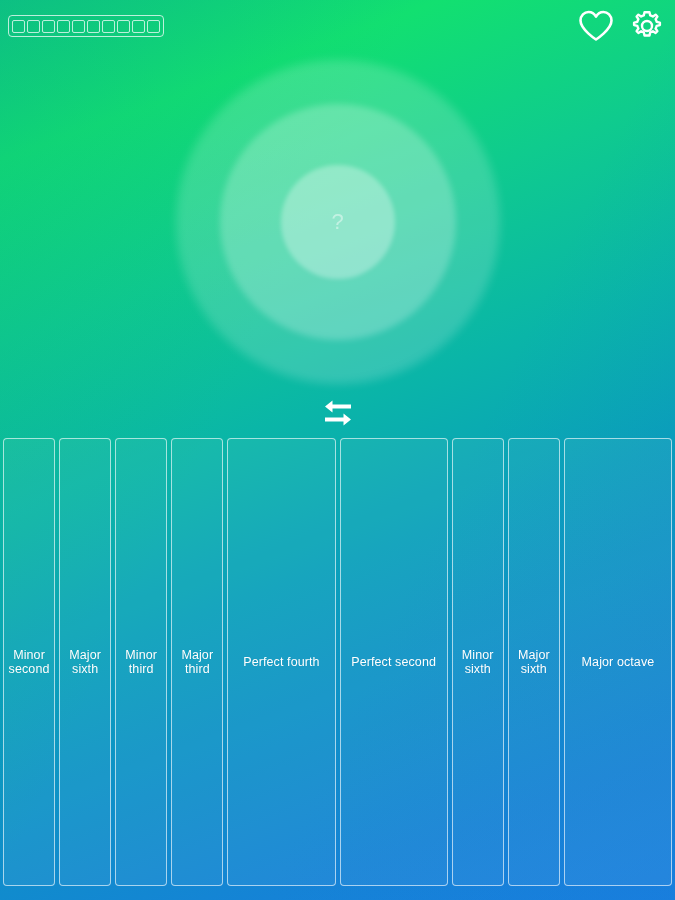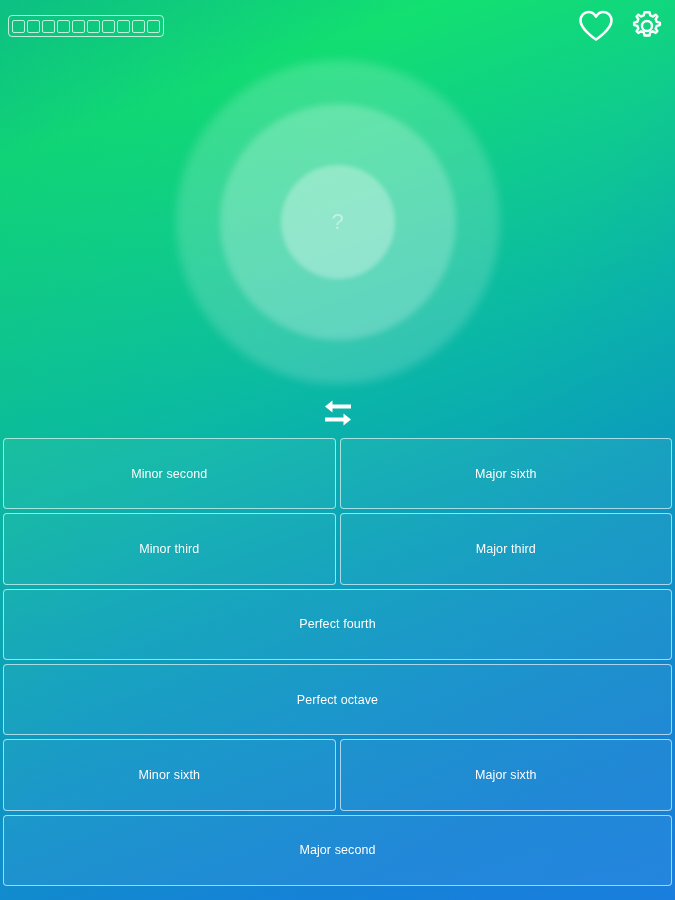--- a/index.html
+++ b/index.html
@@ -139,21 +139,21 @@
 
   
   .answers {
     position: absolute;
     left: 0;
     right: 0;
     top: 438px;
     bottom: 14px;
     padding: 0 3px;
     display: flex;
-    flex-direction: column;
+    flex-direction: row;
     gap: 4px;
     border-radius: 25px;
   }
   .answer-row {
     flex: 1 1 0;
     display: flex;
     gap: 4px;
     min-height: 0;
   }
   .answer-btn {
@@ -236,22 +236,22 @@
       <div class="answer-btn">Major sixth</div>
     </div>
     <div class="answer-row">
       <div class="answer-btn">Minor third</div>
       <div class="answer-btn">Major third</div>
     </div>
     <div class="answer-row">
       <div class="answer-btn">Perfect fourth</div>
     </div>
     <div class="answer-row">
-      <div class="answer-btn">Perfect octave</div>
+      <div class="answer-btn">Perfect second</div>
     </div>
     <div class="answer-row">
       <div class="answer-btn">Minor sixth</div>
       <div class="answer-btn">Major sixth</div>
     </div>
     <div class="answer-row">
-      <div class="answer-btn">Major second</div>
+      <div class="answer-btn">Major octave</div>
     </div>
   </div>
 
 </body></html>

